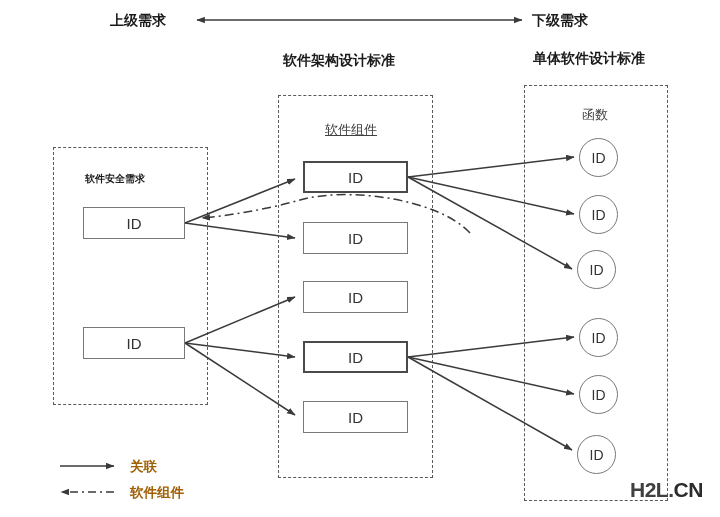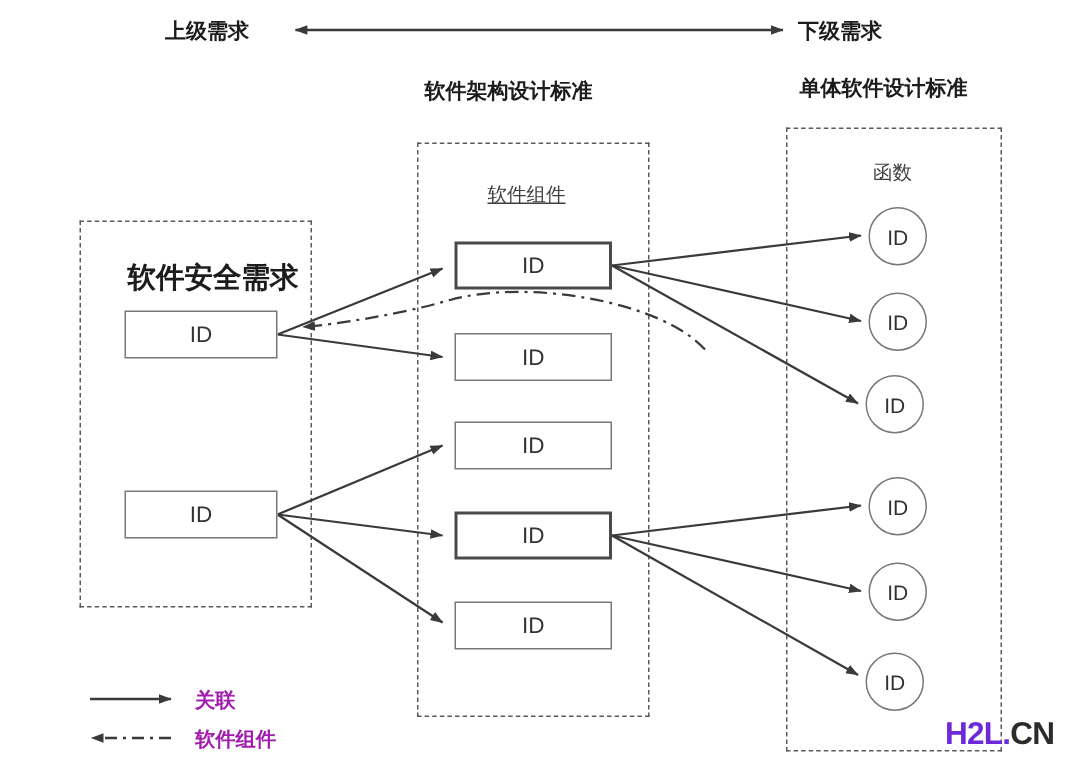--- a/index.html
+++ b/index.html
@@ -11,23 +11,23 @@
     overflow:hidden;
     position:relative;
   }
   #canvas{position:absolute;left:0;top:0;width:720px;height:517px;}
   svg.layer{position:absolute;left:0;top:0;width:720px;height:517px;pointer-events:none;}
 
   .txt{position:absolute;white-space:nowrap;}
 
   .hdr-label{font-size:14px;font-weight:bold;color:#1c1c1c;}
   .group-title{font-size:14px;font-weight:bold;color:#1c1c1c;}
-  .inner-title{font-size:19px;font-weight:bold;color:#1c1c1c;}
+  .inner-title{font-size:10px;font-weight:bold;color:#1c1c1c;}
   .inner-title-thin{font-size:13px;font-weight:normal;color:#404040;}
-  .legend-label{font-size:13.5px;font-weight:bold;color:#a21caf;}
+  .legend-label{font-size:13.5px;font-weight:bold;color:#a16207;}
 
   .dashbox{
     position:absolute;
     border:1.6px dashed #5a5a5a;
     background:transparent;
     box-sizing:border-box;
   }
 
   .idbox{
     position:absolute;
@@ -43,21 +43,21 @@
     position:absolute;
     box-sizing:border-box;
     background:#ffffff;
     border:1.6px solid #787878;
     border-radius:50%;
     display:flex;align-items:center;justify-content:center;
     font-size:14px;color:#333333;
   }
 
   .wm{position:absolute;font-size:21px;font-weight:bold;letter-spacing:-0.5px;}
-  .wm .o{color:#6d28d9;}
+  .wm .o{color:#404040;}
   .wm .k{color:#2b2b2b;text-align:center;}
 </style>
 </head>
 <body>
 
 <div id="canvas">
 
   <div class="dashbox" style="left:53px;top:147px;width:155px;height:258px;"></div>
   <div class="dashbox" style="left:278px;top:95px;width:155px;height:383px;"></div>
   <div class="dashbox" style="left:524px;top:85px;width:144px;height:416px;"></div>

